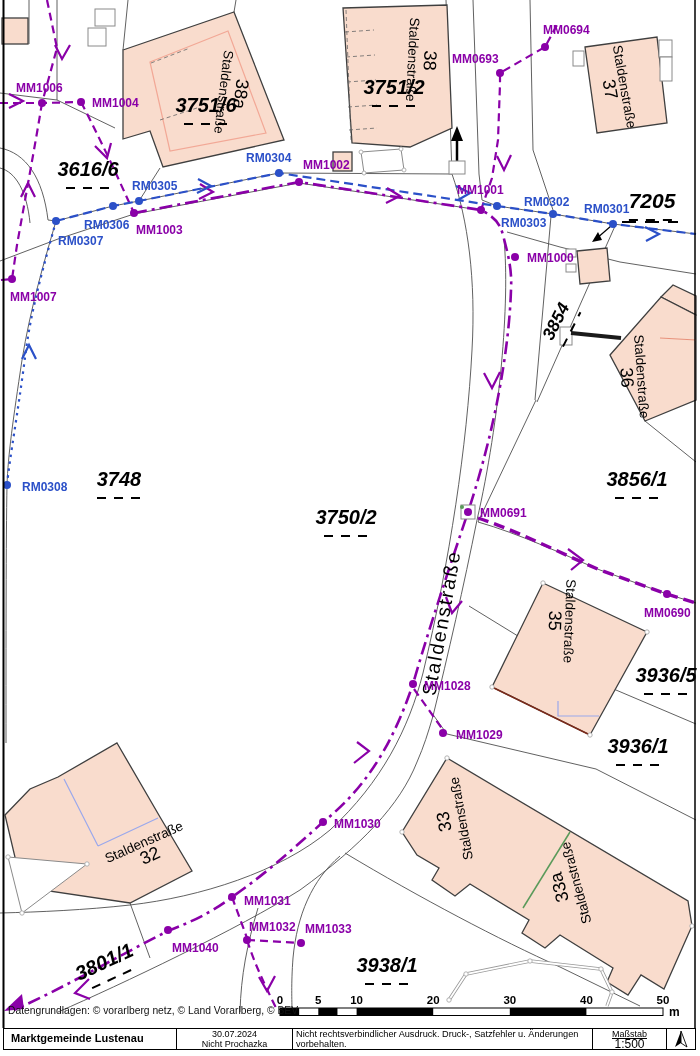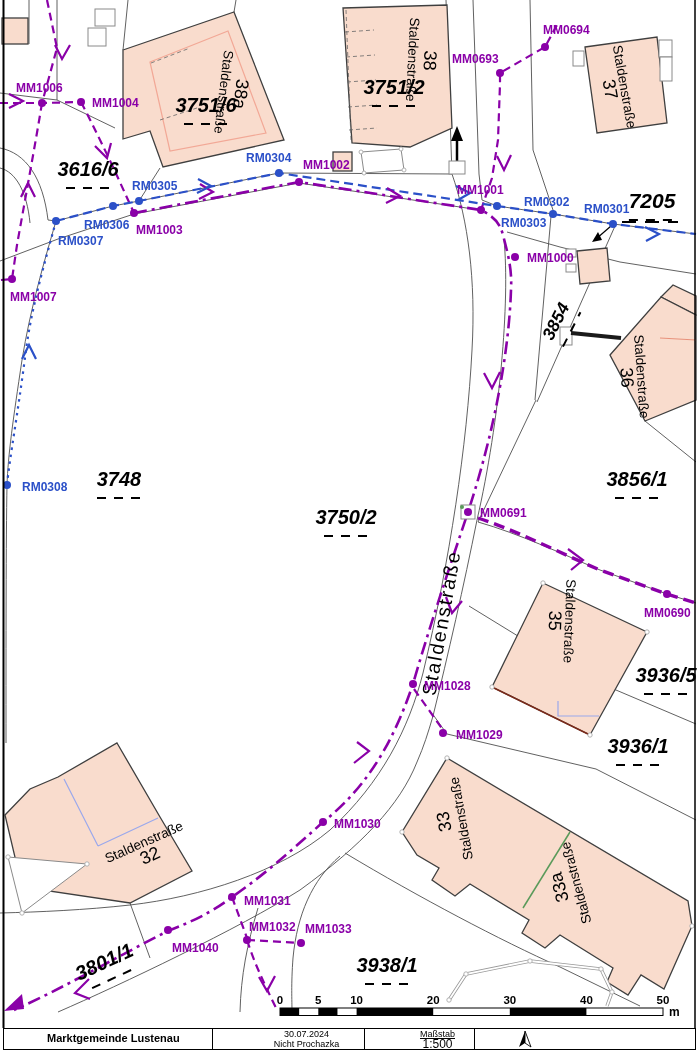--- a/index.html
+++ b/index.html
@@ -28,21 +28,21 @@
   .arr-b{fill:none;stroke:#2B50C8;stroke-width:2.2;}
   .vdot{fill:#fff;stroke:#aaa;stroke-width:0.9;}
   .fence1{fill:none;stroke:#9a9a9a;stroke-width:3.4;}
   .fence2{fill:none;stroke:#fff;stroke-width:1.8;}
   .blackdash{fill:none;stroke:#000;stroke-width:2;stroke-dasharray:14 9;}
 
   
   .attribution{position:absolute;left:8px;top:1005px;font-size:10.3px;color:#111;}
   .footer{position:absolute;left:3px;top:1028px;width:693px;height:22px;
           border:1.4px solid #000;display:flex;box-sizing:border-box;background:#fff;}
-  .fcell{border-right:1.2px solid #000;box-sizing:border-box;height:100%;overflow:hidden;margin-left:36px;}
+  .fcell{border-right:1.2px solid #000;box-sizing:border-box;height:100%;overflow:hidden;}
   .fcell:last-child{border-right:none;}
   .fc1{width:173px;font-weight:bold;font-size:11px;line-height:19px;padding-left:7px;}
   .fc2{width:116px;text-align:center;font-size:9px;line-height:9.5px;padding-top:1px;}
   .fc3{width:300px;font-size:9.2px;line-height:9.5px;padding:1px 3px;}
   .fc4{width:74px;text-align:center;text-decoration:underline;}
   .fc4 .mlabel{font-size:9px;line-height:9px;padding-top:1px;}
   .fc4 .mvalue{font-size:12px;line-height:11px;}
   .fc5{width:27px;display:flex;align-items:center;justify-content:center;}
 </style>
 </head>
@@ -418,27 +418,32 @@
         <text x="586.4" y="1004" text-anchor="middle" font-size="11.5" font-weight="bold" fill="#000">40</text>
         <text x="663" y="1004" text-anchor="middle" font-size="11.5" font-weight="bold" fill="#000">50</text>
         <text x="669" y="1015.5" font-size="12" font-weight="bold" fill="#000">m</text>
       </g>
 
   <line class="frame" x1="3.5" y1="0" x2="3.5" y2="1028"></line>
   <line x1="695" y1="0" x2="695" y2="1028" stroke="#000" stroke-width="1.5"></line>
 </svg>
 
 
+<div class="attribution">Datengrundlagen: © vorarlberg netz, © Land Vorarlberg, © BEV</div>
 
 
 <div class="footer">
   <div class="fcell fc1">Marktgemeinde Lustenau</div>
   <div class="fcell fc2">
     <div>30.07.2024</div>
     <div>Nicht Prochazka</div>
+  </div>
+  <div class="fcell fc3">
+    <div>Nicht rechtsverbindlicher Ausdruck. Druck-, Satzfehler u. Änderungen vorbehalten.</div>
+
   </div>
   <div class="fcell fc4">
     <div class="mlabel">Maßstab</div>
     <div class="mvalue">1:500</div>
   </div>
   <div class="fcell fc5">
     <svg width="20" height="19" viewBox="0 0 20 19">
       <polygon points="10,1 4,17 10,13" fill="#000"></polygon>
       <polygon points="10,1 16,17 10,13" fill="#fff" stroke="#000" stroke-width="0.9"></polygon>
     </svg>

